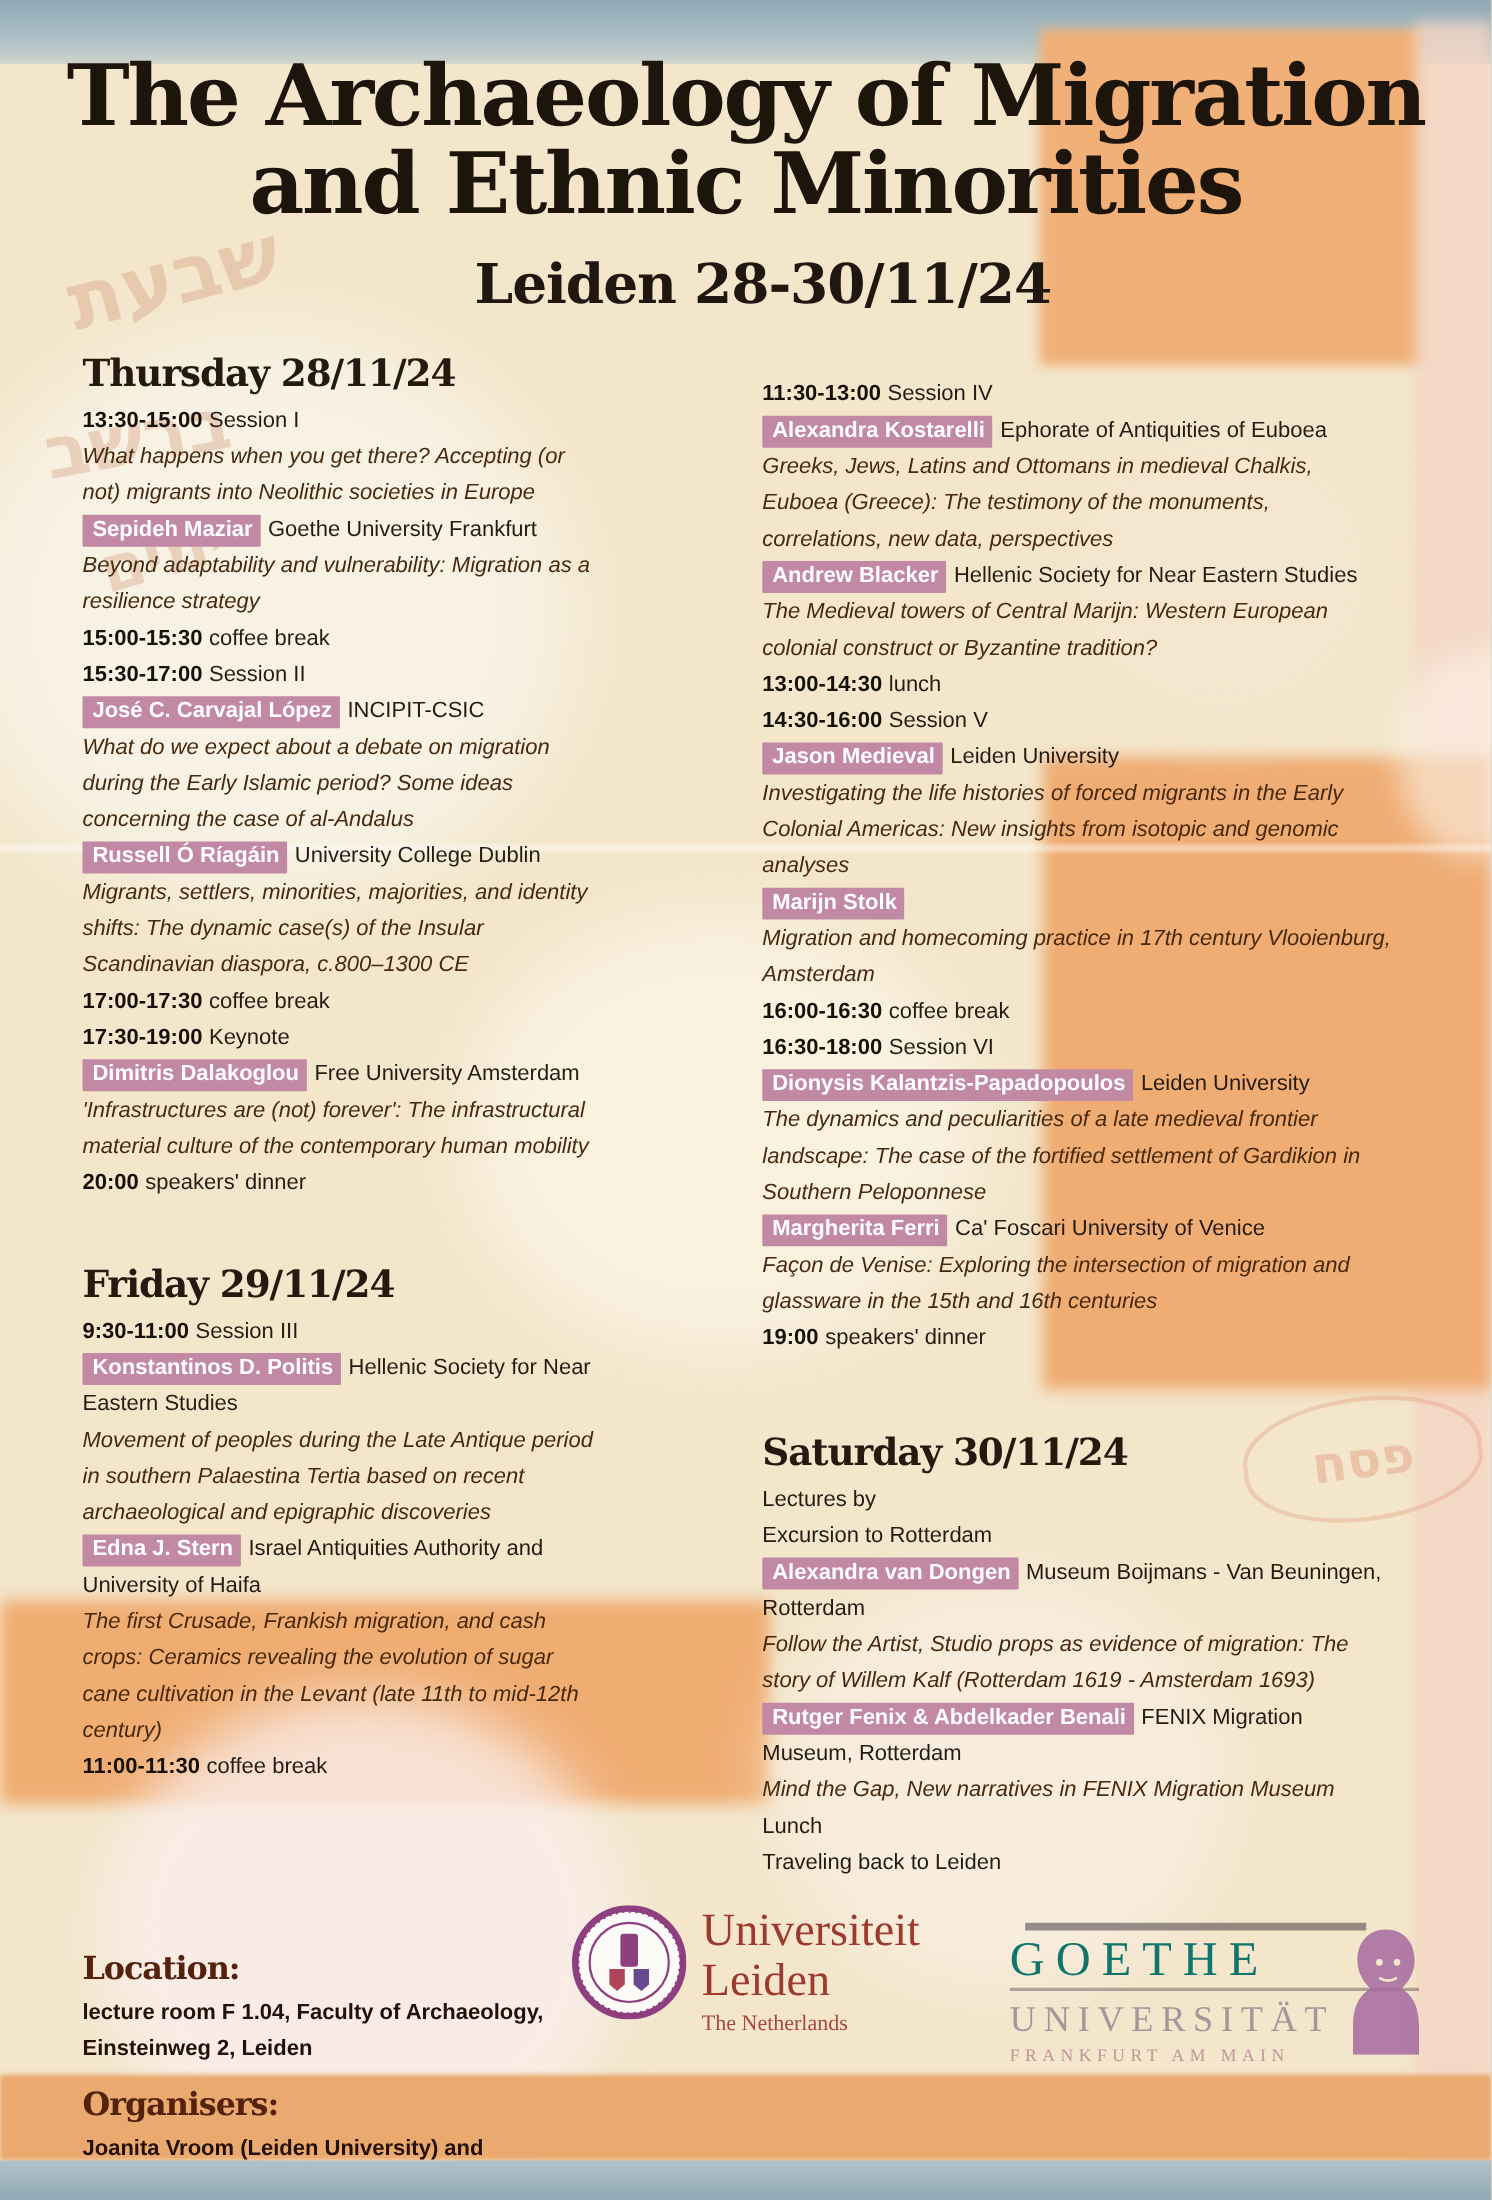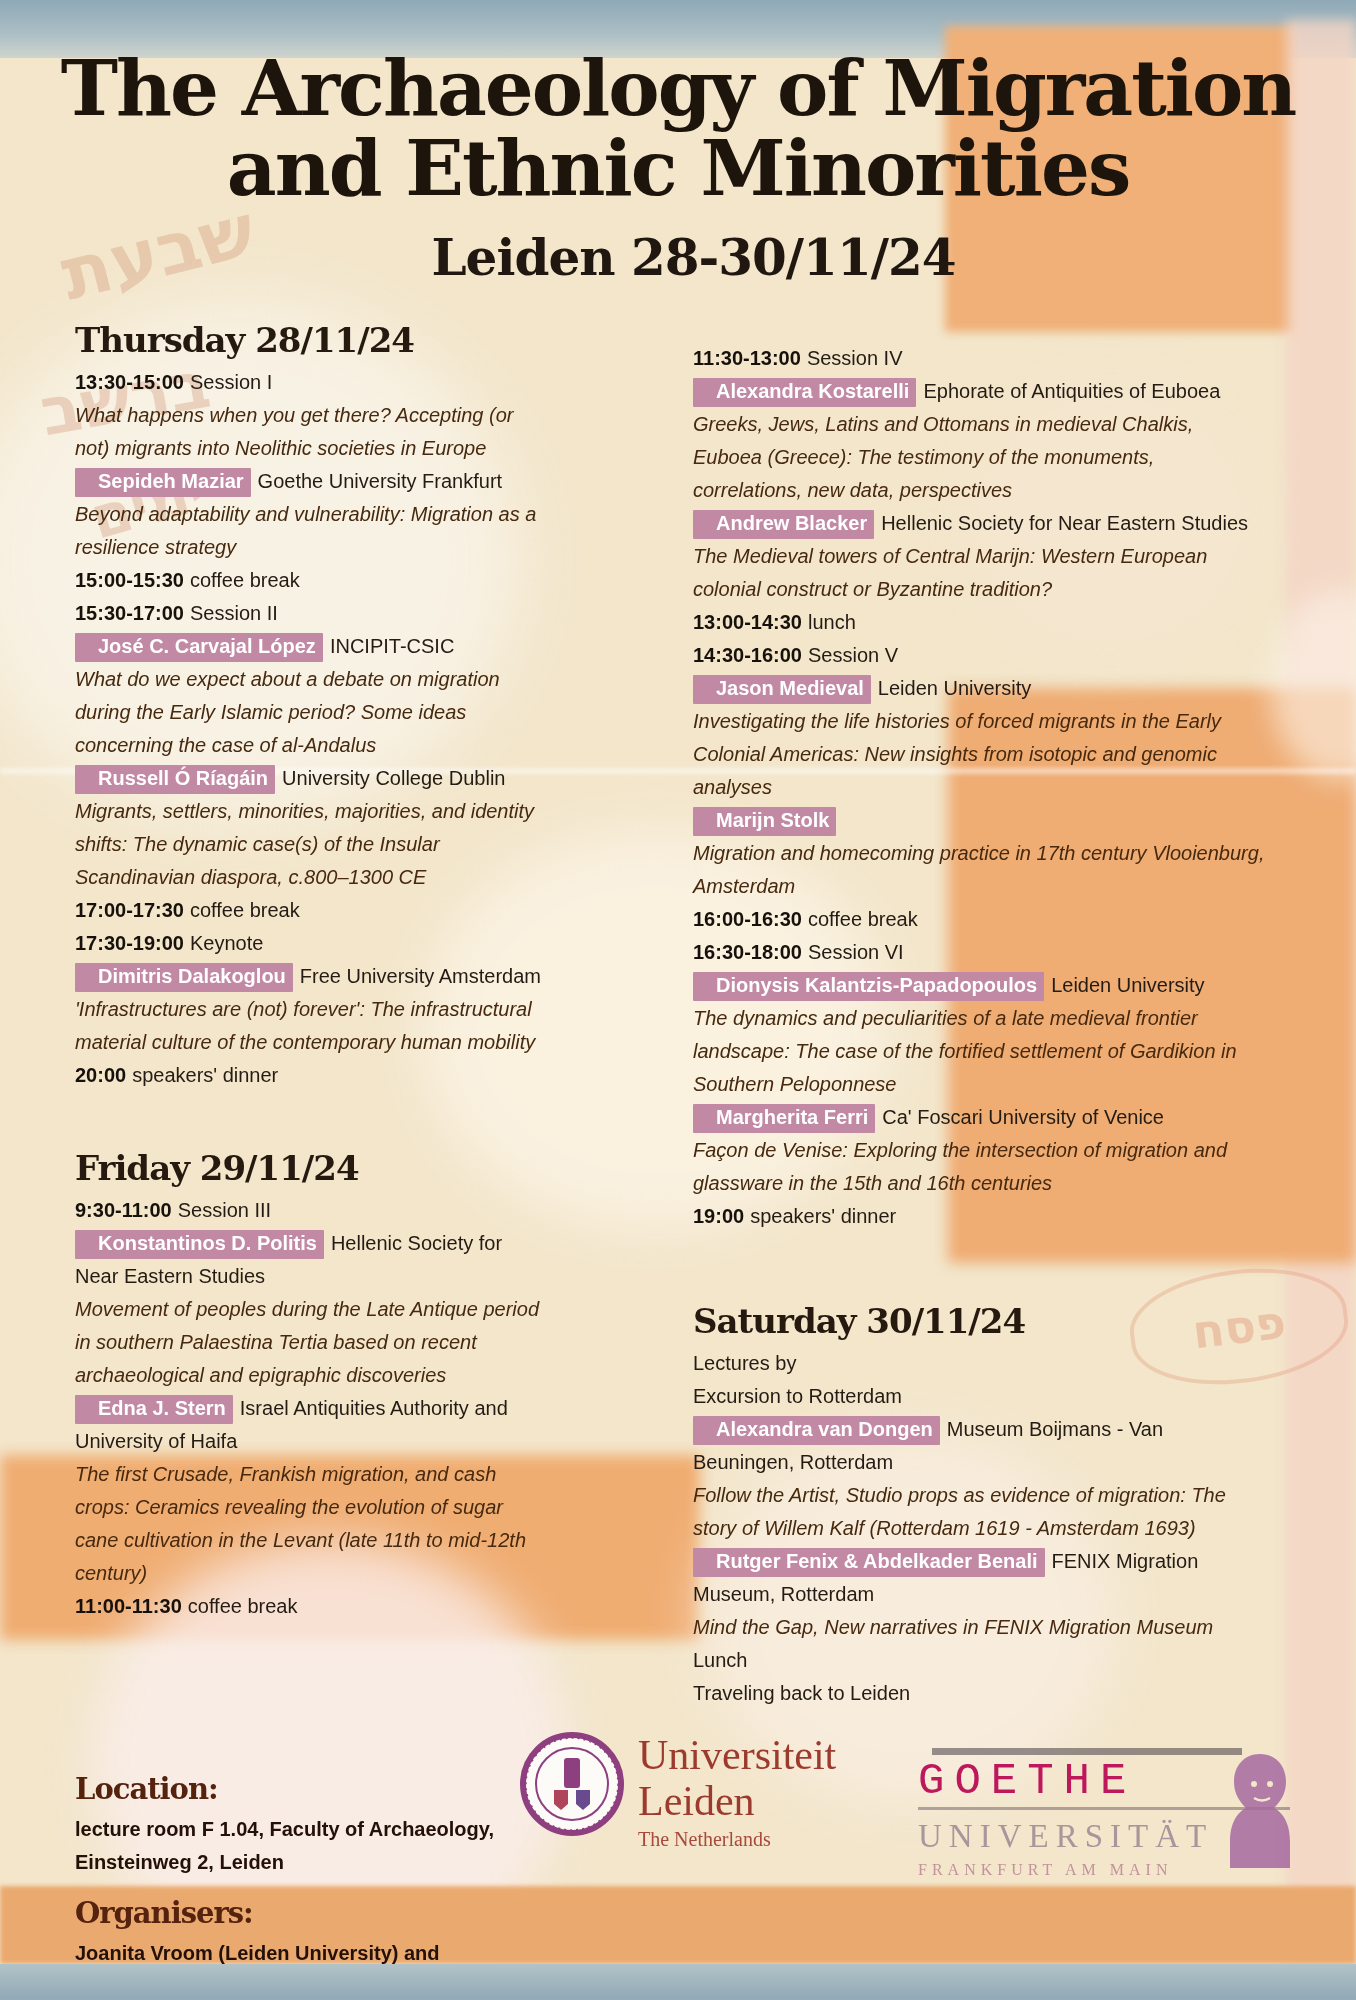--- a/index.html
+++ b/index.html
@@ -56,36 +56,36 @@
   #col-right{left:693px;width:572px;margin-top:24px;}
   .sec-heading{font-family:"DejaVu Serif",serif;font-weight:bold;
     font-size:34px;line-height:44px;letter-spacing:-1px;color:#26190f;margin-bottom:4px;}
   .kind-info .sec-heading{font-size:29px;line-height:40px;color:#55220e;}
   .line{margin:0;}
   .time{font-weight:bold;color:#17110c;}
   .time-label{margin-left:6px;}
   .type-abstract{font-style:italic;color:#46290e;}
   .type-bold{font-weight:bold;color:#231008;}
   .chip{display:inline-block;background:#c289a5;color:#ffffff;font-weight:bold;
-    padding:0 7px 2px 23px;border-radius:1px;line-height:27px;}
+    padding:0 7px 2px 9px;border-radius:1px;line-height:27px;}
   .aff{margin-left:7px;}
   .sec-left-1{margin-top:54px;}
   .sec-left-2{margin-top:146px;}
   .sec-left-3{margin-top:14px;}
   .sec-right-1{margin-top:66px;}
 
   
   .leiden{position:absolute;left:520px;top:1732px;display:flex;align-items:flex-start;gap:14px;}
   .leiden-text{font-family:"Liberation Serif",serif;color:#9c3a2e;}
   .leiden-l1,.leiden-l2{font-size:42px;line-height:46px;font-weight:normal;}
   .leiden-l3{font-size:20px;line-height:30px;color:#a8493c;}
   .goethe{position:absolute;left:918px;top:1748px;width:372px;
     font-family:"Liberation Serif",serif;color:#ab9298;}
   .goethe-bar{height:7px;background:rgba(70,60,70,.55);width:310px;margin-left:14px;}
-  .goethe-l1{font-size:44px;letter-spacing:10px;line-height:52px;color:#be185d;font-family:Liberation Mono, monospace;}
+  .goethe-l1{font-size:44px;letter-spacing:10px;line-height:52px;color:#0f766e;}
   .goethe-l2{font-size:33px;letter-spacing:7px;line-height:44px;color:#a9969c;
     border-top:3px solid rgba(90,75,85,.45);padding-top:4px;}
   .goethe-l3{font-size:16px;letter-spacing:5px;line-height:24px;color:#c2939b;}
   .goethe-head{position:absolute;right:-6px;top:2px;}
 </style>
 </head>
 <body>
 
 <div id="photo">
 

